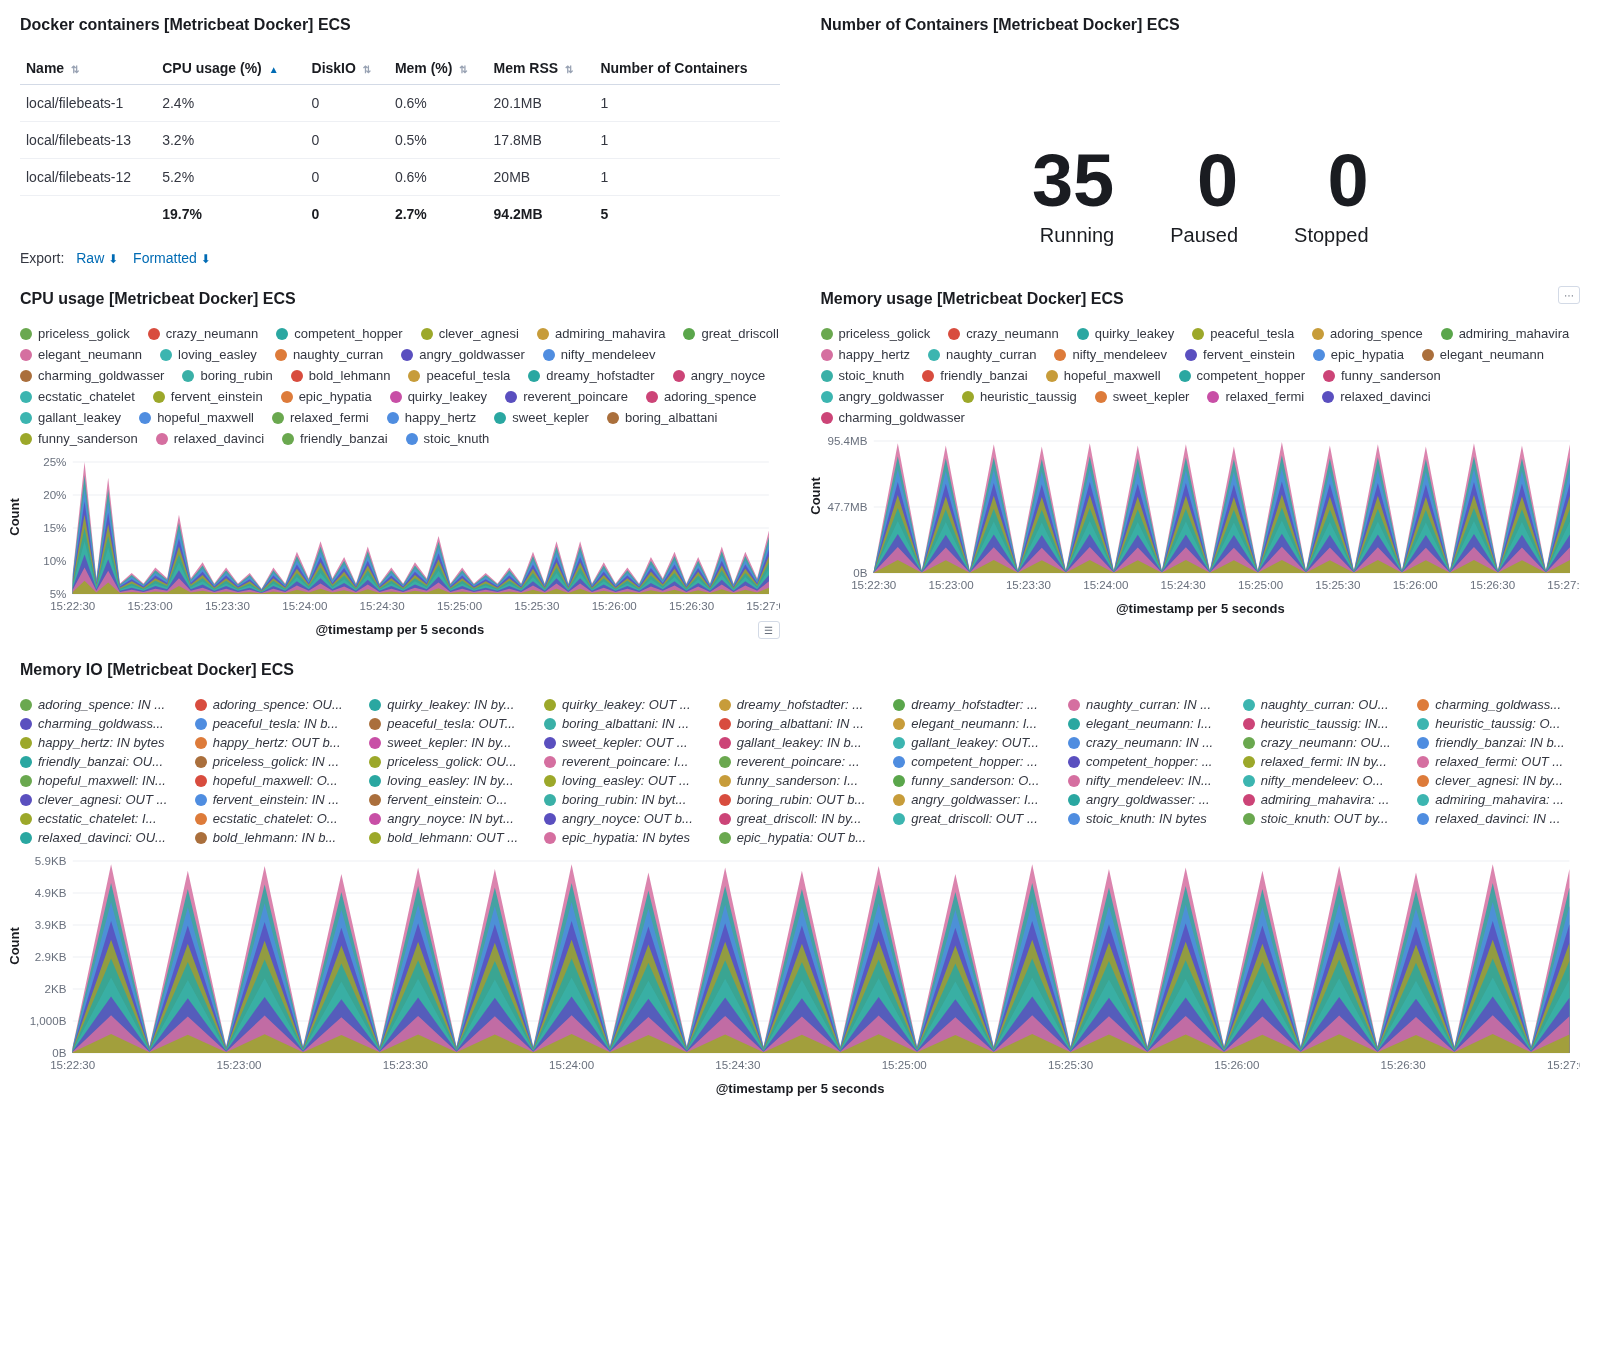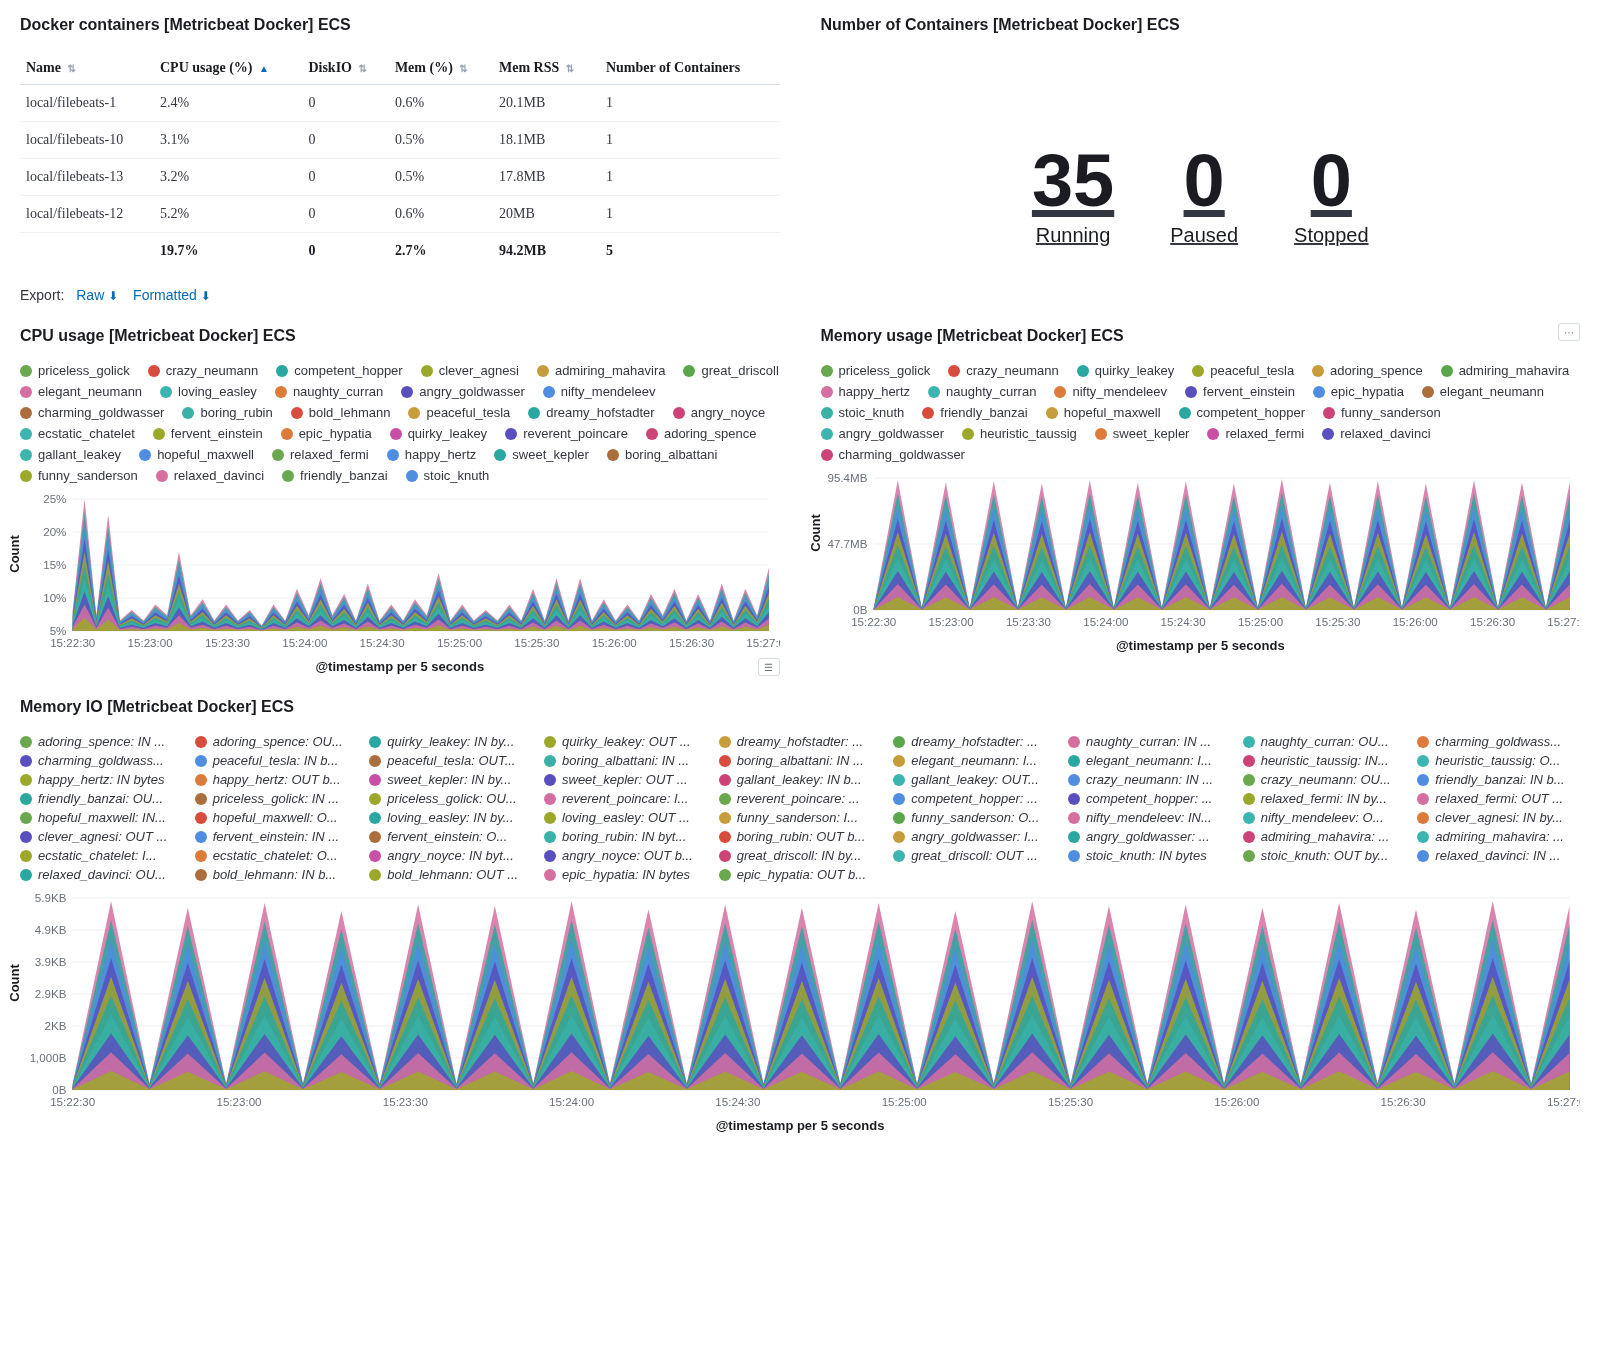--- a/index.html
+++ b/index.html
@@ -3,33 +3,33 @@
 <meta charset="utf-8">
 <style>
 * { box-sizing: border-box; margin: 0; padding: 0; }
 body { font-family: -apple-system, BlinkMacSystemFont, "Segoe UI", Helvetica, Arial, sans-serif; background: #fff; color: #343741; font-size: 14px; padding: 16px 20px; }
 .grid { display: grid; grid-template-columns: 1fr 1fr; gap: 24px 41px; }
 .panel { background: #fff; }
 .panel-title { font-weight: 700; font-size: 16px; color: #1a1c21; margin-bottom: 18px; }
 .full { grid-column: 1 / -1; }
 
 
-table { width: 100%; border-collapse: collapse; font-size: 14px; font-family: Liberation Serif, serif; }
+table { width: 100%; border-collapse: collapse; font-size: 14px; }
 th { text-align: left; font-weight: 700; padding: 8px 6px; border-bottom: 1px solid #d3dae6; color: #1a1c21; font-size:14px;}
 th .sort { color: #98a2b3; font-size: 10px; margin-left: 3px; }
 th .sort-active { color: #006bb4; }
 td { padding: 10px 6px; border-bottom: 1px solid #eef0f4; color: #343741; }
 tfoot td { font-weight: 700; border-bottom: none; color:#1a1c21;}
 .export { margin-top: 18px; font-size: 14px; color: #343741; }
 .export a { color: #006bb4; text-decoration: none; margin-left: 8px; margin-right: 3px; }
 .dl-icon { color: #006bb4; font-size: 12px; }
 
 
 .bignums { display: flex; justify-content: center; align-items: flex-start; gap: 56px; margin-top: 110px; }
-.bignum { text-align: center; text-decoration: underline; }
+.bignum { text-align: right; }
 .bignum .val { font-size: 74px; font-weight: 700; color: #1a1c21; line-height: 1; }
 .bignum .lbl { font-size: 20px; color: #1a1c21; margin-top: 6px; }
 
 
 .legend { display: flex; flex-wrap: wrap; gap: 6px 18px; font-size: 13px; margin-bottom: 10px; }
 .legend-item { display: flex; align-items: center; gap: 6px; white-space: nowrap; }
 .legend-dot { width: 12px; height: 12px; border-radius: 50%; flex-shrink:0;}
 .legend-cols { display: grid; gap: 4px 12px; font-size: 13px; margin-bottom:10px;}
 
 
@@ -59,28 +59,20 @@
             <th>Number of Containers</th>
           </tr>
         </thead>
       <tbody id="tbody">
           <tr>
             <td>local/filebeats-1</td>
             <td>2.4%</td>
             <td>0</td>
             <td>0.6%</td>
             <td>20.1MB</td>
-            <td>1</td>
-          </tr>
-          <tr>
-            <td>local/filebeats-10</td>
-            <td>3.1%</td>
-            <td>0</td>
-            <td>0.5%</td>
-            <td>18.1MB</td>
             <td>1</td>
           </tr>
           <tr>
             <td>local/filebeats-13</td>
             <td>3.2%</td>
             <td>0</td>
             <td>0.5%</td>
             <td>17.8MB</td>
             <td>1</td>
           </tr>

